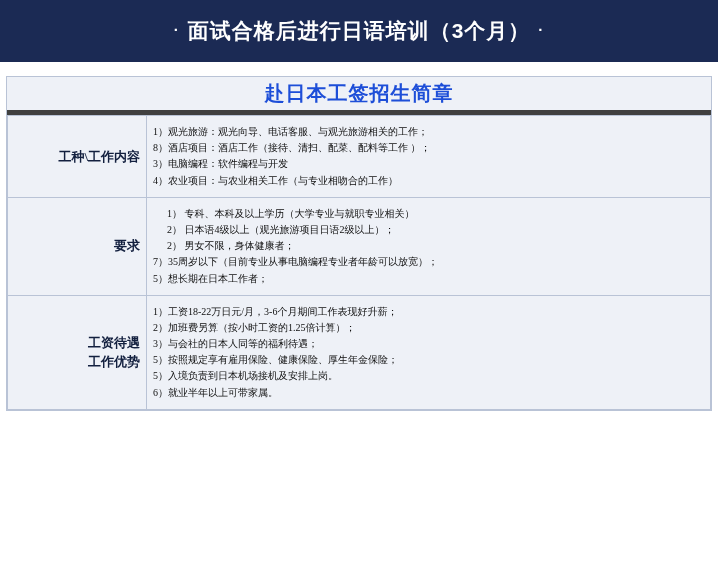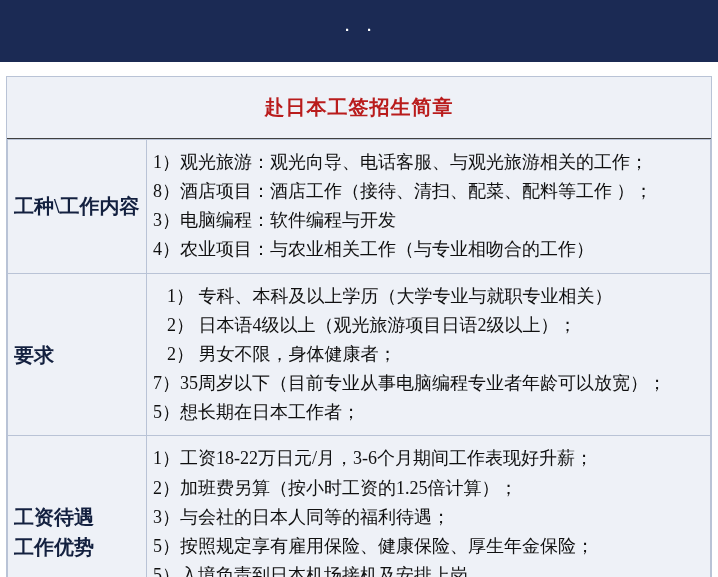--- a/index.html
+++ b/index.html
@@ -44,52 +44,52 @@
     background: #ffffff;
   }
   .doc {
     box-sizing: border-box;
     margin: 0 6px;
     border: 1px solid #b9c3d6;
     background: #ffffff;
   }
   .doc-title {
     box-sizing: border-box;
-    height: 62px;
+    height: 38px;
     background: #eef1f7;
-    border-bottom: 1px solid #404040;
+    border-bottom: 5px solid #404040;
     display: flex;
     align-items: center;
     justify-content: center;
     font-size: 20px;
     font-weight: bold;
-    color: #b91c1c;
+    color: #1d4ed8;
     letter-spacing: 1px;
   }
   table.spec {
     width: 100%;
     border-collapse: collapse;
     table-layout: fixed;
   }
   table.spec td {
     border: 1px solid #b9c3d6;
     vertical-align: middle;
     background: #eef1f7;
     padding: 8px 6px;
   }
   td.label {
     width: 126px;
-    text-align: left;
-    font-size: 20px;
+    text-align: right;
+    font-size: 13px;
     font-weight: bold;
     color: #13203f;
     line-height: 1.5;
   }
   td.content {
-    font-size: 18px;
+    font-size: 10px;
     color: #101010;
     line-height: 1.62;
     padding-left: 12px;
   }
   .line {
     white-space: nowrap;
   }
   .indent {
     padding-left: 14px;
   }
@@ -97,20 +97,21 @@
     padding-left: 6px;
   }
 </style>
 </head>
 <body>
 
 <div class="page">
 
   <div class="banner">
     <span class="banner-sep">·</span>
+    <span>面试合格后进行日语培训（3个月）</span>
     <span class="banner-sep">·</span>
   </div>
 
   <div class="gap"></div>
 
   <div class="doc">
 
     <div class="doc-title">赴日本工签招生简章</div>
 
     <table class="spec">

